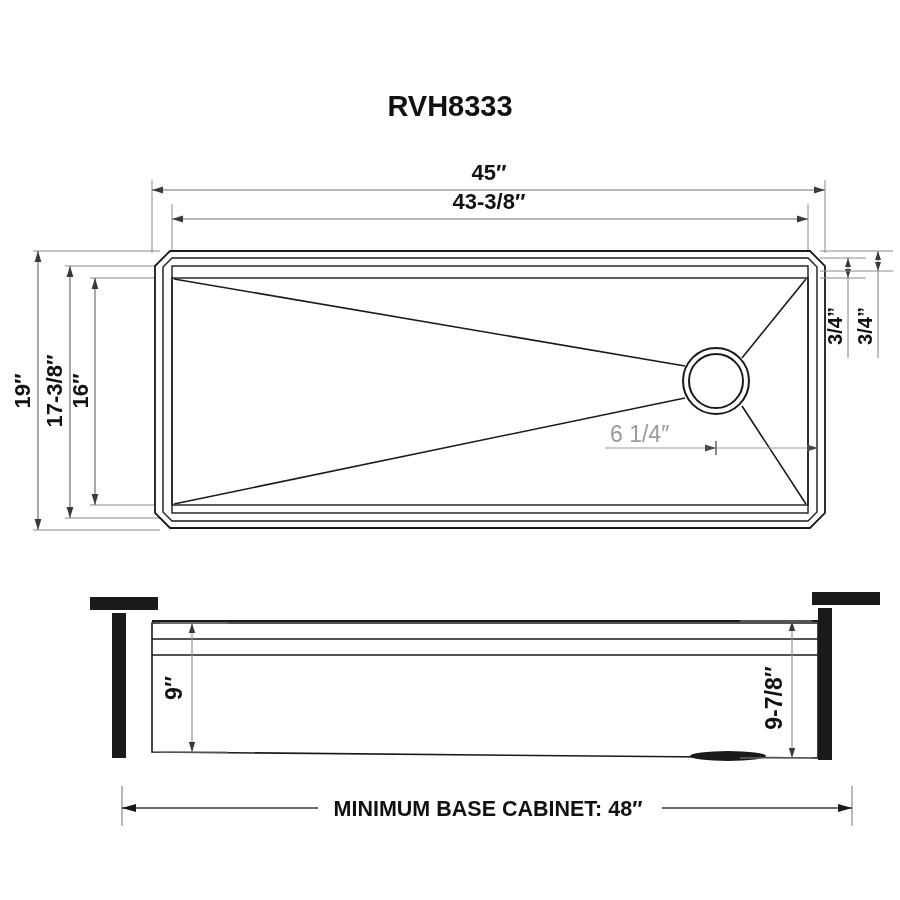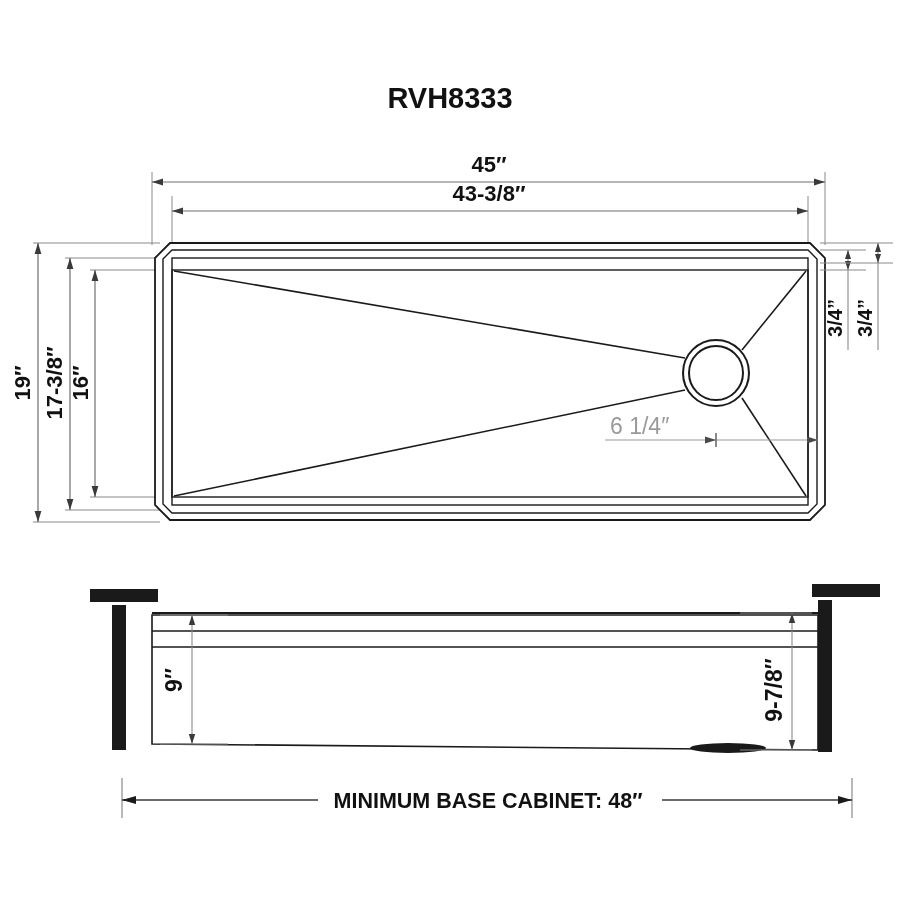--- a/index.html
+++ b/index.html
@@ -11,20 +11,21 @@
     width: 900px;
     height: 900px;
     font-family: "Liberation Sans", sans-serif;
     overflow: hidden;
     position: relative;
   }
   #drawing-root {
     position: relative;
     width: 900px;
     height: 772px;
+    margin-top: 8px;
   }
   svg#spec-drawing {
     display: block;
     width: 900px;
     height: 900px;
   }
   .dim-text {
     font-family: "Liberation Sans", sans-serif;
     font-weight: bold;
     fill: #111111;

